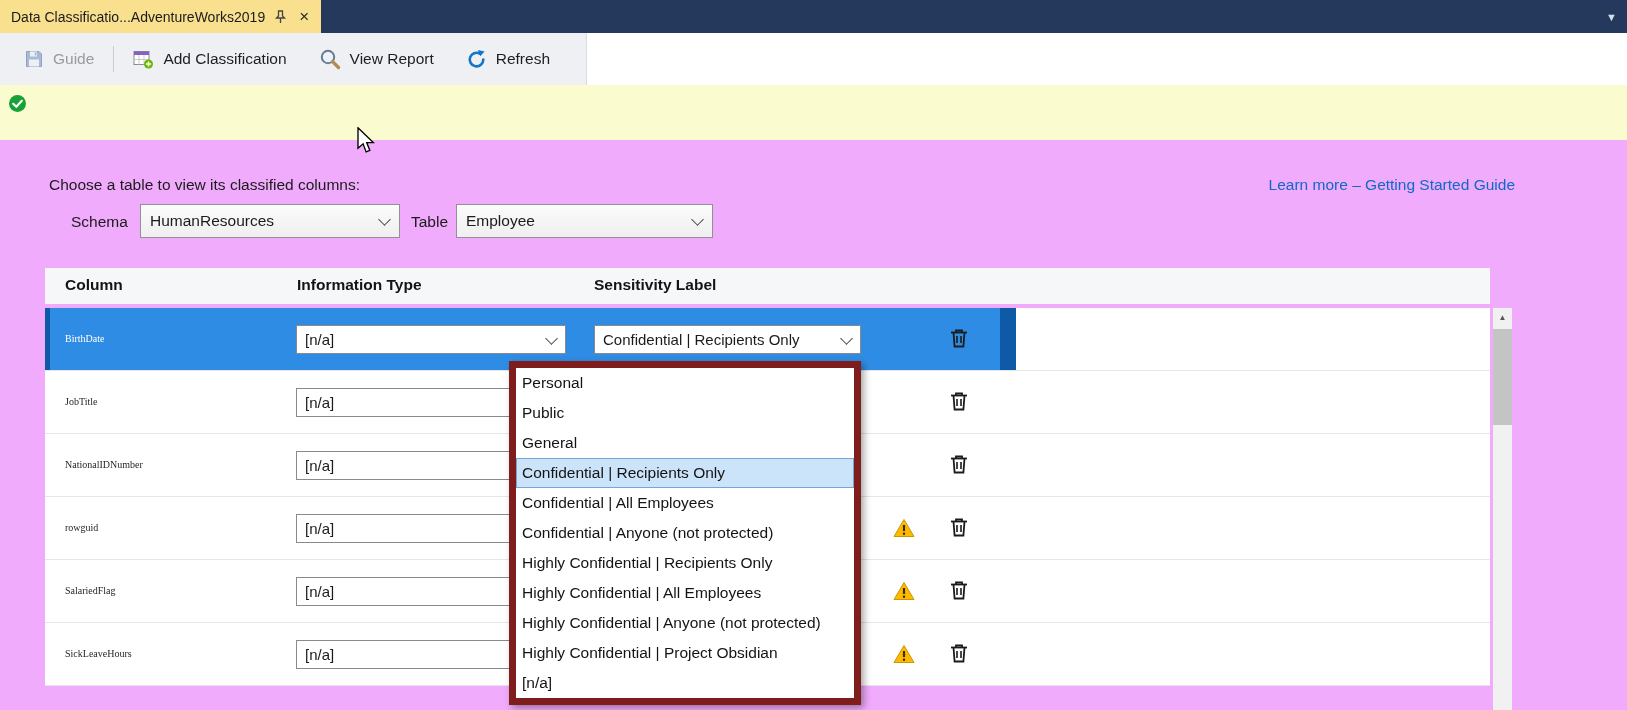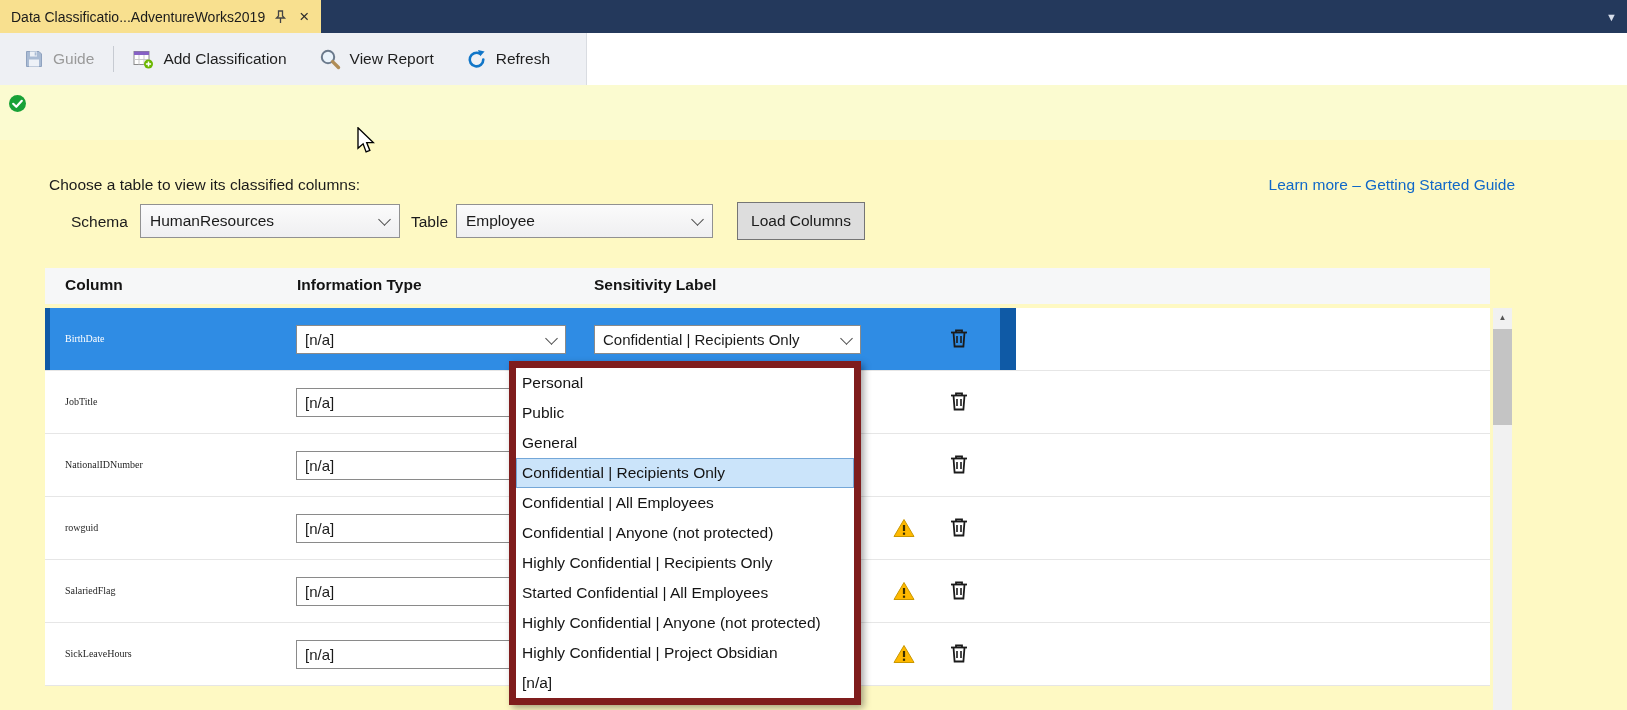--- a/index.html
+++ b/index.html
@@ -25,21 +25,21 @@
   .tb-sep{width:1px;height:26px;background:#C7CBD2;margin:0 3px;}
   .tb-icon{display:flex;align-items:center;}
 
   
   .infobar{height:55px;background:#FBFBD0;display:flex;align-items:flex-start;gap:9px;
            padding:7px 0 0 8px;box-sizing:border-box;}
   .check-icon{margin-top:2px;display:flex;}
   .info-lines{font-size:15.5px;color:#1b1b1b;line-height:23px;}
 
   
-  .main{position:relative;height:570px;background:#fef9c3;}
+  .main{position:relative;height:570px;background:#f0abfc;}
   .lbl{font-size:15.5px;color:#1b1b1b;position:absolute;white-space:nowrap;}
   .lbl-choose{left:49px;top:36px;}
   .learn-link{position:absolute;right:112px;top:36px;font-size:15.5px;color:#1068C8;
               text-decoration:none;cursor:pointer;white-space:nowrap;}
   .lbl-schema{left:71px;top:73px;}
   .lbl-table{left:411px;top:73px;}
 
   .combo-top{position:absolute;top:64px;height:34px;box-sizing:border-box;display:flex;
              align-items:center;justify-content:space-between;
              background:linear-gradient(#FBFBFB,#EFEFF1);border:1px solid #919191;
@@ -183,21 +183,20 @@
       <span>HumanResources</span>
       <span class="chev"></span>
     </div>
 
     <span class="lbl lbl-table">Table</span>
     <div class="combo-top combo-table">
       <span>Employee</span>
       <span class="chev"></span>
     </div>
 
-    <button class="load-btn">Load Columns</button>
 
     <div class="grid-header">
       <span class="gh gh-col">Column</span>
       <span class="gh gh-info">Information Type</span>
       <span class="gh gh-sens">Sensitivity Label</span>
     </div>
 
     <div class="grid-row selected r0">
       <div class="sel-band"></div>
       <span class="row-name">BirthDate</span>
@@ -321,21 +320,21 @@
     </div>
 
     <div class="sens-dropdown">
       <div class="opt">Personal</div>
       <div class="opt">Public</div>
       <div class="opt">General</div>
       <div class="opt hl">Confidential | Recipients Only</div>
       <div class="opt">Confidential | All Employees</div>
       <div class="opt">Confidential | Anyone (not protected)</div>
       <div class="opt">Highly Confidential | Recipients Only</div>
-      <div class="opt">Started Confidential | All Employees</div>
+      <div class="opt">Highly Confidential | All Employees</div>
       <div class="opt">Highly Confidential | Anyone (not protected)</div>
       <div class="opt">Highly Confidential | Project Obsidian</div>
       <div class="opt">[n/a]</div>
     </div>
 
     <div class="vscroll">
       <div class="vs-arrow">▲</div>
       <div class="vs-thumb"></div>
     </div>
 

